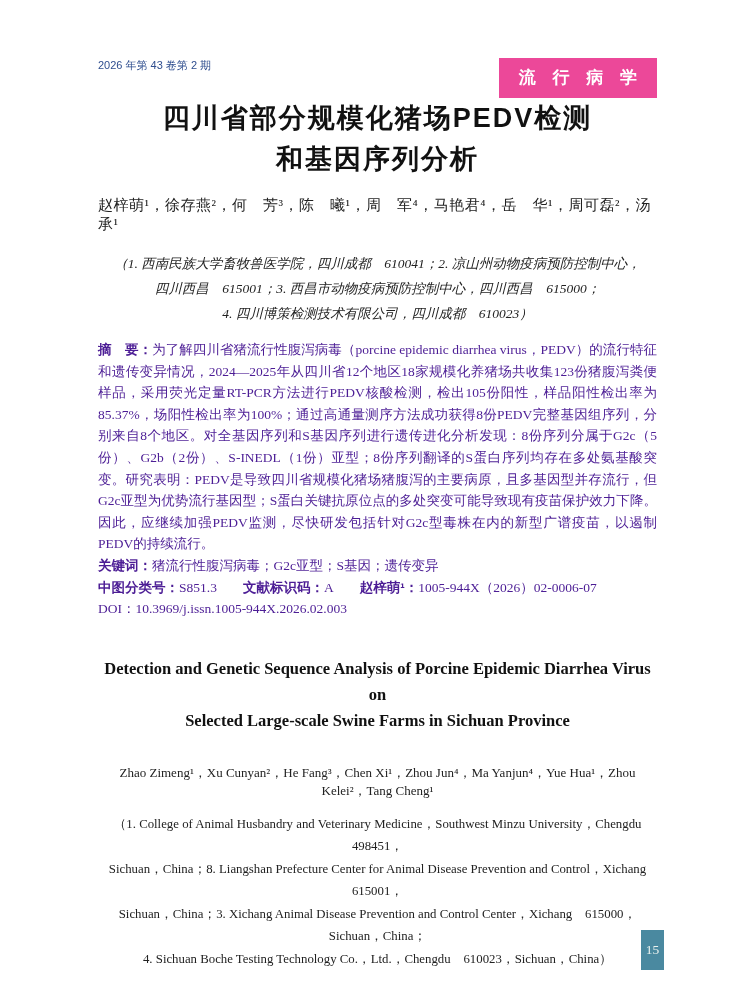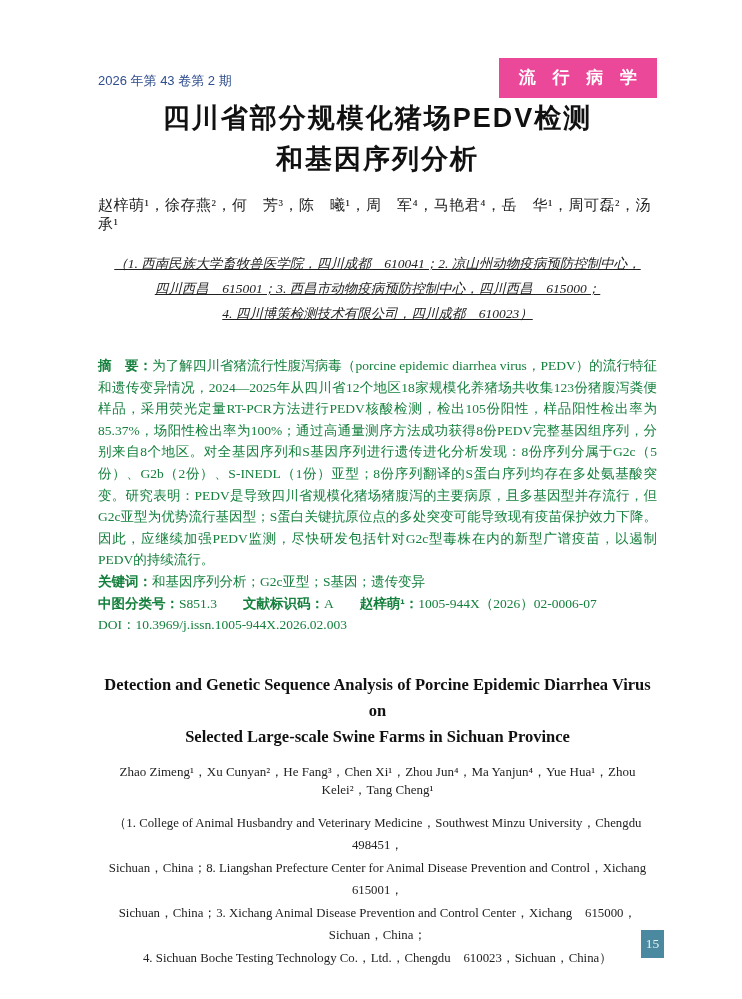--- a/index.html
+++ b/index.html
@@ -16,23 +16,22 @@
     overflow: hidden;
   }
   
   .header-row {
     display: flex;
     justify-content: space-between;
     align-items: flex-start;
     height: 40px;
   }
   .issue-info {
-    font-size: 13px;
+    font-size: 11px;
     color: #2f4e8f;
-    margin-top: 14px;
     font-family: "Liberation Sans", "DejaVu Sans", sans-serif;
   }
   .section-badge {
     background: #ec4899;
     color: #ffffff;
     font-family: "Liberation Sans", "DejaVu Sans", sans-serif;
     font-weight: bold;
     font-size: 17px;
     letter-spacing: 6px;
     padding: 9px 14px 9px 20px;
@@ -55,65 +54,64 @@
     letter-spacing: 0.5px;
     color: #222;
   }
   .affil-cn {
     margin-top: 17px;
     text-align: center;
     font-size: 13.5px;
     line-height: 25px;
     font-style: italic;
     color: #222;
-    text-decoration: underline;
   }
   
   .cn-block {
-    margin-top: 29px;
+    margin-top: 13px;
     font-size: 13.5px;
     line-height: 21.6px;
     text-align: justify;
-    color: #15803d;
+    color: #4c1d95;
   }
   .cn-block b, .label-b {
     font-family: "Liberation Sans", "DejaVu Sans", sans-serif;
     font-weight: bold;
     font-style: normal;
   }
   .meta-gap { display: inline-block; width: 26px; }
   
   .title-en {
     margin-top: 36px;
     text-align: center;
     font-size: 16.5px;
     font-weight: bold;
     line-height: 26px;
     color: #111;
   }
   .authors-en {
-    margin-top: 13px;
+    margin-top: 30px;
     text-align: center;
     font-size: 13px;
     color: #222;
   }
   .affil-en {
     margin-top: 13px;
     text-align: center;
     font-size: 12.8px;
     line-height: 22.5px;
     color: #222;
   }
   
   .page-number {
     position: absolute;
     left: 641px;
     top: 930px;
     width: 23px;
-    height: 28px;
+    height: 40px;
     background: #4a89a0;
     color: #e9f1ee;
     font-size: 13.5px;
     display: flex;
     align-items: center;
     justify-content: center;
   }
 </style>
 </head>
 <body>
@@ -130,21 +128,21 @@
   <div class="authors-cn">赵梓萌¹，徐存燕²，何　芳³，陈　曦¹，周　军⁴，马艳君⁴，岳　华¹，周可磊²，汤　承¹</div>
 
   <div class="affil-cn">
     <div>（1. 西南民族大学畜牧兽医学院，四川成都　610041；2. 凉山州动物疫病预防控制中心，</div>
     <div>四川西昌　615001；3. 西昌市动物疫病预防控制中心，四川西昌　615000；</div>
     <div>4. 四川博策检测技术有限公司，四川成都　610023）</div>
   </div>
 
   <div class="cn-block">
     <p><b>摘　要：</b><span>为了解四川省猪流行性腹泻病毒（porcine epidemic diarrhea virus，PEDV）的流行特征和遗传变异情况，2024—2025年从四川省12个地区18家规模化养猪场共收集123份猪腹泻粪便样品，采用荧光定量RT-PCR方法进行PEDV核酸检测，检出105份阳性，样品阳性检出率为85.37%，场阳性检出率为100%；通过高通量测序方法成功获得8份PEDV完整基因组序列，分别来自8个地区。对全基因序列和S基因序列进行遗传进化分析发现：8份序列分属于G2c（5份）、G2b（2份）、S-INEDL（1份）亚型；8份序列翻译的S蛋白序列均存在多处氨基酸突变。研究表明：PEDV是导致四川省规模化猪场猪腹泻的主要病原，且多基因型并存流行，但G2c亚型为优势流行基因型；S蛋白关键抗原位点的多处突变可能导致现有疫苗保护效力下降。因此，应继续加强PEDV监测，尽快研发包括针对G2c型毒株在内的新型广谱疫苗，以遏制PEDV的持续流行。</span></p>
-    <p><b>关键词：</b><span>和基因序列分析；G2c亚型；S基因；遗传变异</span></p>
+    <p><b>关键词：</b><span>猪流行性腹泻病毒；G2c亚型；S基因；遗传变异</span></p>
     <p><b>中图分类号：</b><span>S851.3</span><span class="meta-gap"></span><b>文献标识码：</b><span>A</span><span class="meta-gap"></span><b>赵梓萌¹：</b><span>1005-944X（2026）02-0006-07</span></p>
     <p>DOI：10.3969/j.issn.1005-944X.2026.02.003</p>
   </div>
 
   <h2 class="title-en"><span>Detection and Genetic Sequence Analysis of Porcine Epidemic Diarrhea Virus on</span><br><span>Selected Large-scale Swine Farms in Sichuan Province</span></h2>
 
   <div class="authors-en">Zhao Zimeng¹，Xu Cunyan²，He Fang³，Chen Xi¹，Zhou Jun⁴，Ma Yanjun⁴，Yue Hua¹，Zhou Kelei²，Tang Cheng¹</div>
 
   <div class="affil-en">
     <div>（1. College of Animal Husbandry and Veterinary Medicine，Southwest Minzu University，Chengdu　498451，</div>

